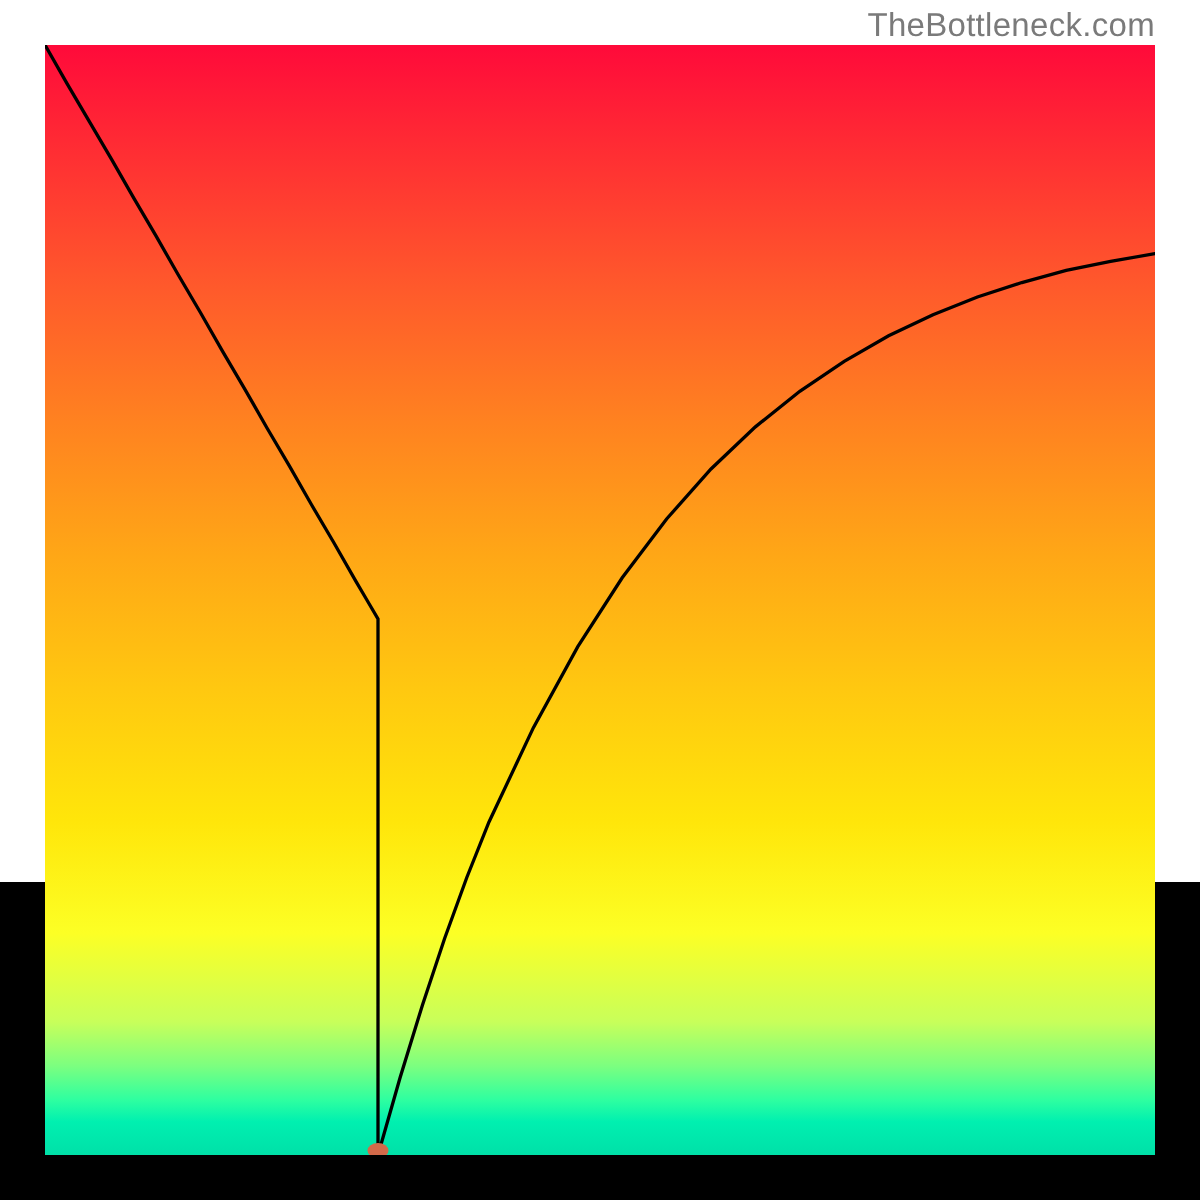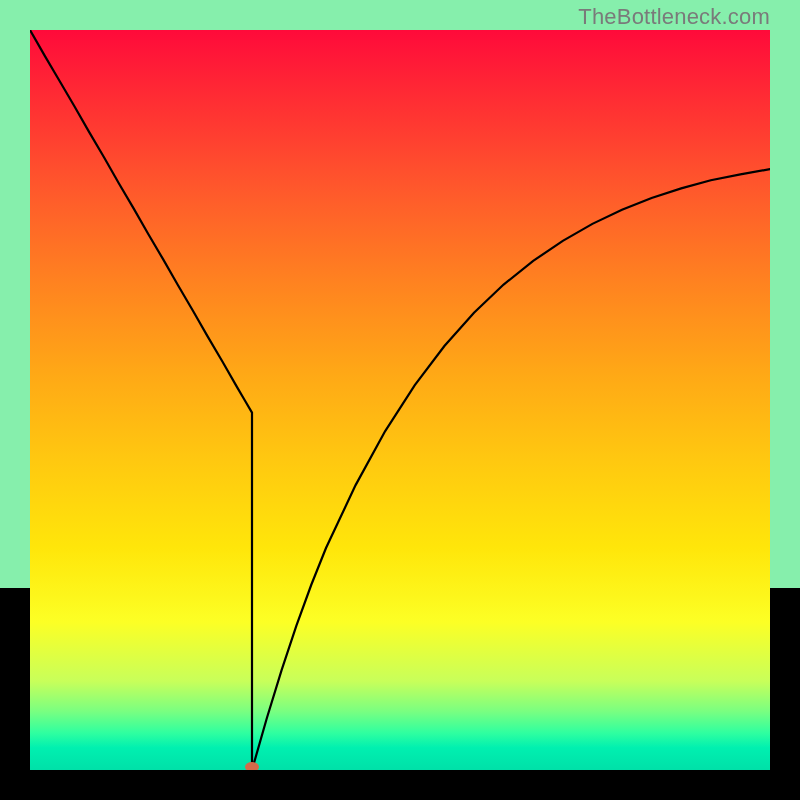--- a/index.html
+++ b/index.html
@@ -2,21 +2,21 @@
 <html><head>
 <meta charset="utf-8">
 <style>
   * { margin: 0; padding: 0; box-sizing: border-box; }
   html, body { width: 800px; height: 800px; overflow: hidden; }
   body { background: #000; font-family: Arial, sans-serif; }
   .frame {
     position: absolute;
     top: 0; left: 0;
     width: 800px; height: 588px;
-    background: #86efac;
+    background: #ffffff;
   }
   .plot {
     position: absolute;
     top: 30px;
     left: 30px;
     width: 740px;
     height: 740px;
     background: linear-gradient(to bottom,
       #ff0a3a 0%,
       #ff2f33 10%,

